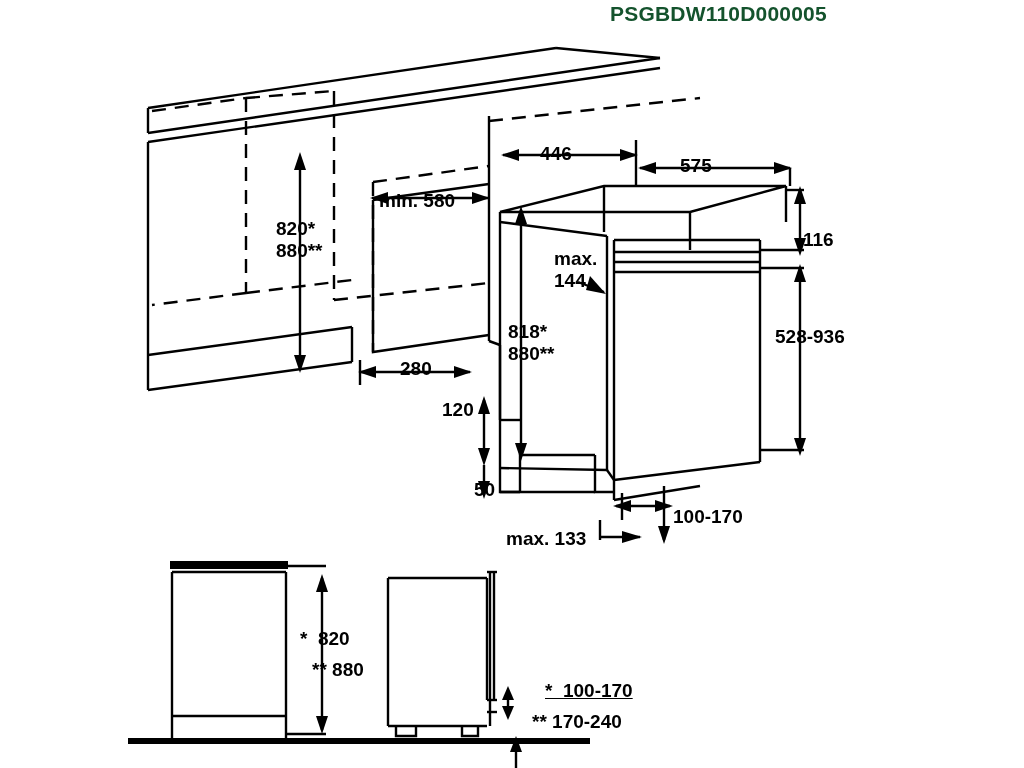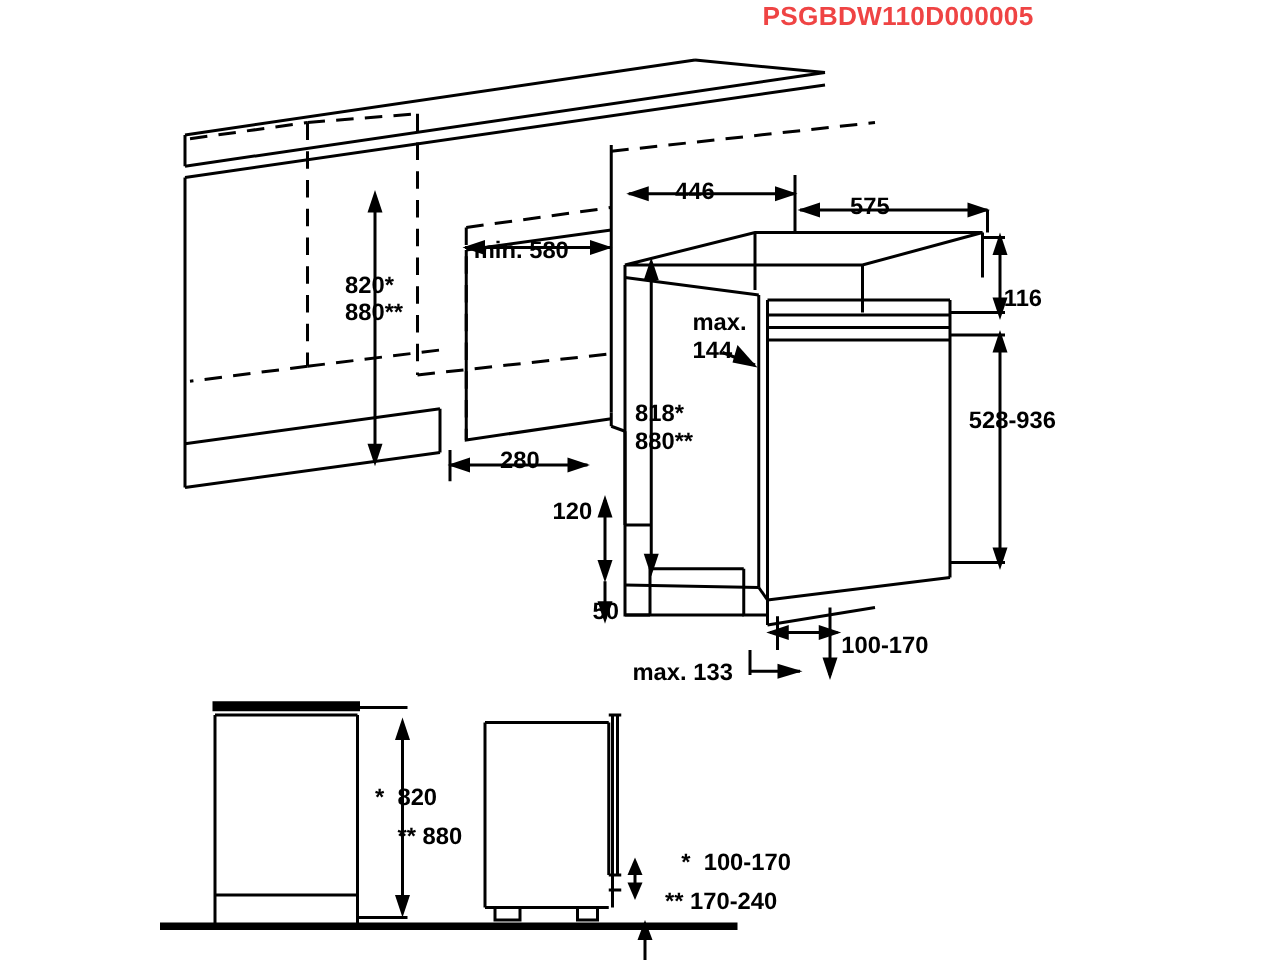--- a/index.html
+++ b/index.html
@@ -23,21 +23,21 @@
     top: 0;
     width: 1024px;
     height: 768px;
   }
   .doc-code {
     position: absolute;
     left: 610px;
     top: 2px;
     font-size: 21px;
     font-weight: bold;
-    color: #ef4444;
+    color: #14532d;
     letter-spacing: 0.2px;
     white-space: nowrap;
   }
   .dim {
     position: absolute;
     font-size: 19px;
     font-weight: bold;
     color: #000;
     white-space: pre;
     line-height: 1.18;
@@ -225,17 +225,17 @@
   <div class="dim" style="left:508px; top:321px;">818*
 880**</div>
   <div class="dim" style="left:400px; top:358px;">280</div>
   <div class="dim" style="left:442px; top:399px;">120</div>
   <div class="dim" style="left:474px; top:479px;">50</div>
   <div class="dim" style="left:506px; top:528px;">max. 133</div>
   <div class="dim" style="left:673px; top:506px;">100-170</div>
   <div class="dim" style="left:803px; top:229px;">116</div>
   <div class="dim" style="left:775px; top:326px;">528-936</div>
   <div class="dim" style="left:300px; top:628px;">*  820</div>
-  <div class="dim" style="left:285px; top:659px;padding-left:33px;">** 880</div>
-  <div class="dim" style="left:545px; top:680px;">*  100-170</div>
+  <div class="dim" style="left:279px; top:659px;padding-left:33px;">** 880</div>
+  <div class="dim" style="left:545px; top:680px;text-decoration:underline;">*  100-170</div>
   <div class="dim" style="left:532px; top:711px;">** 170-240</div>
 
 </div>
 
 </body></html>

